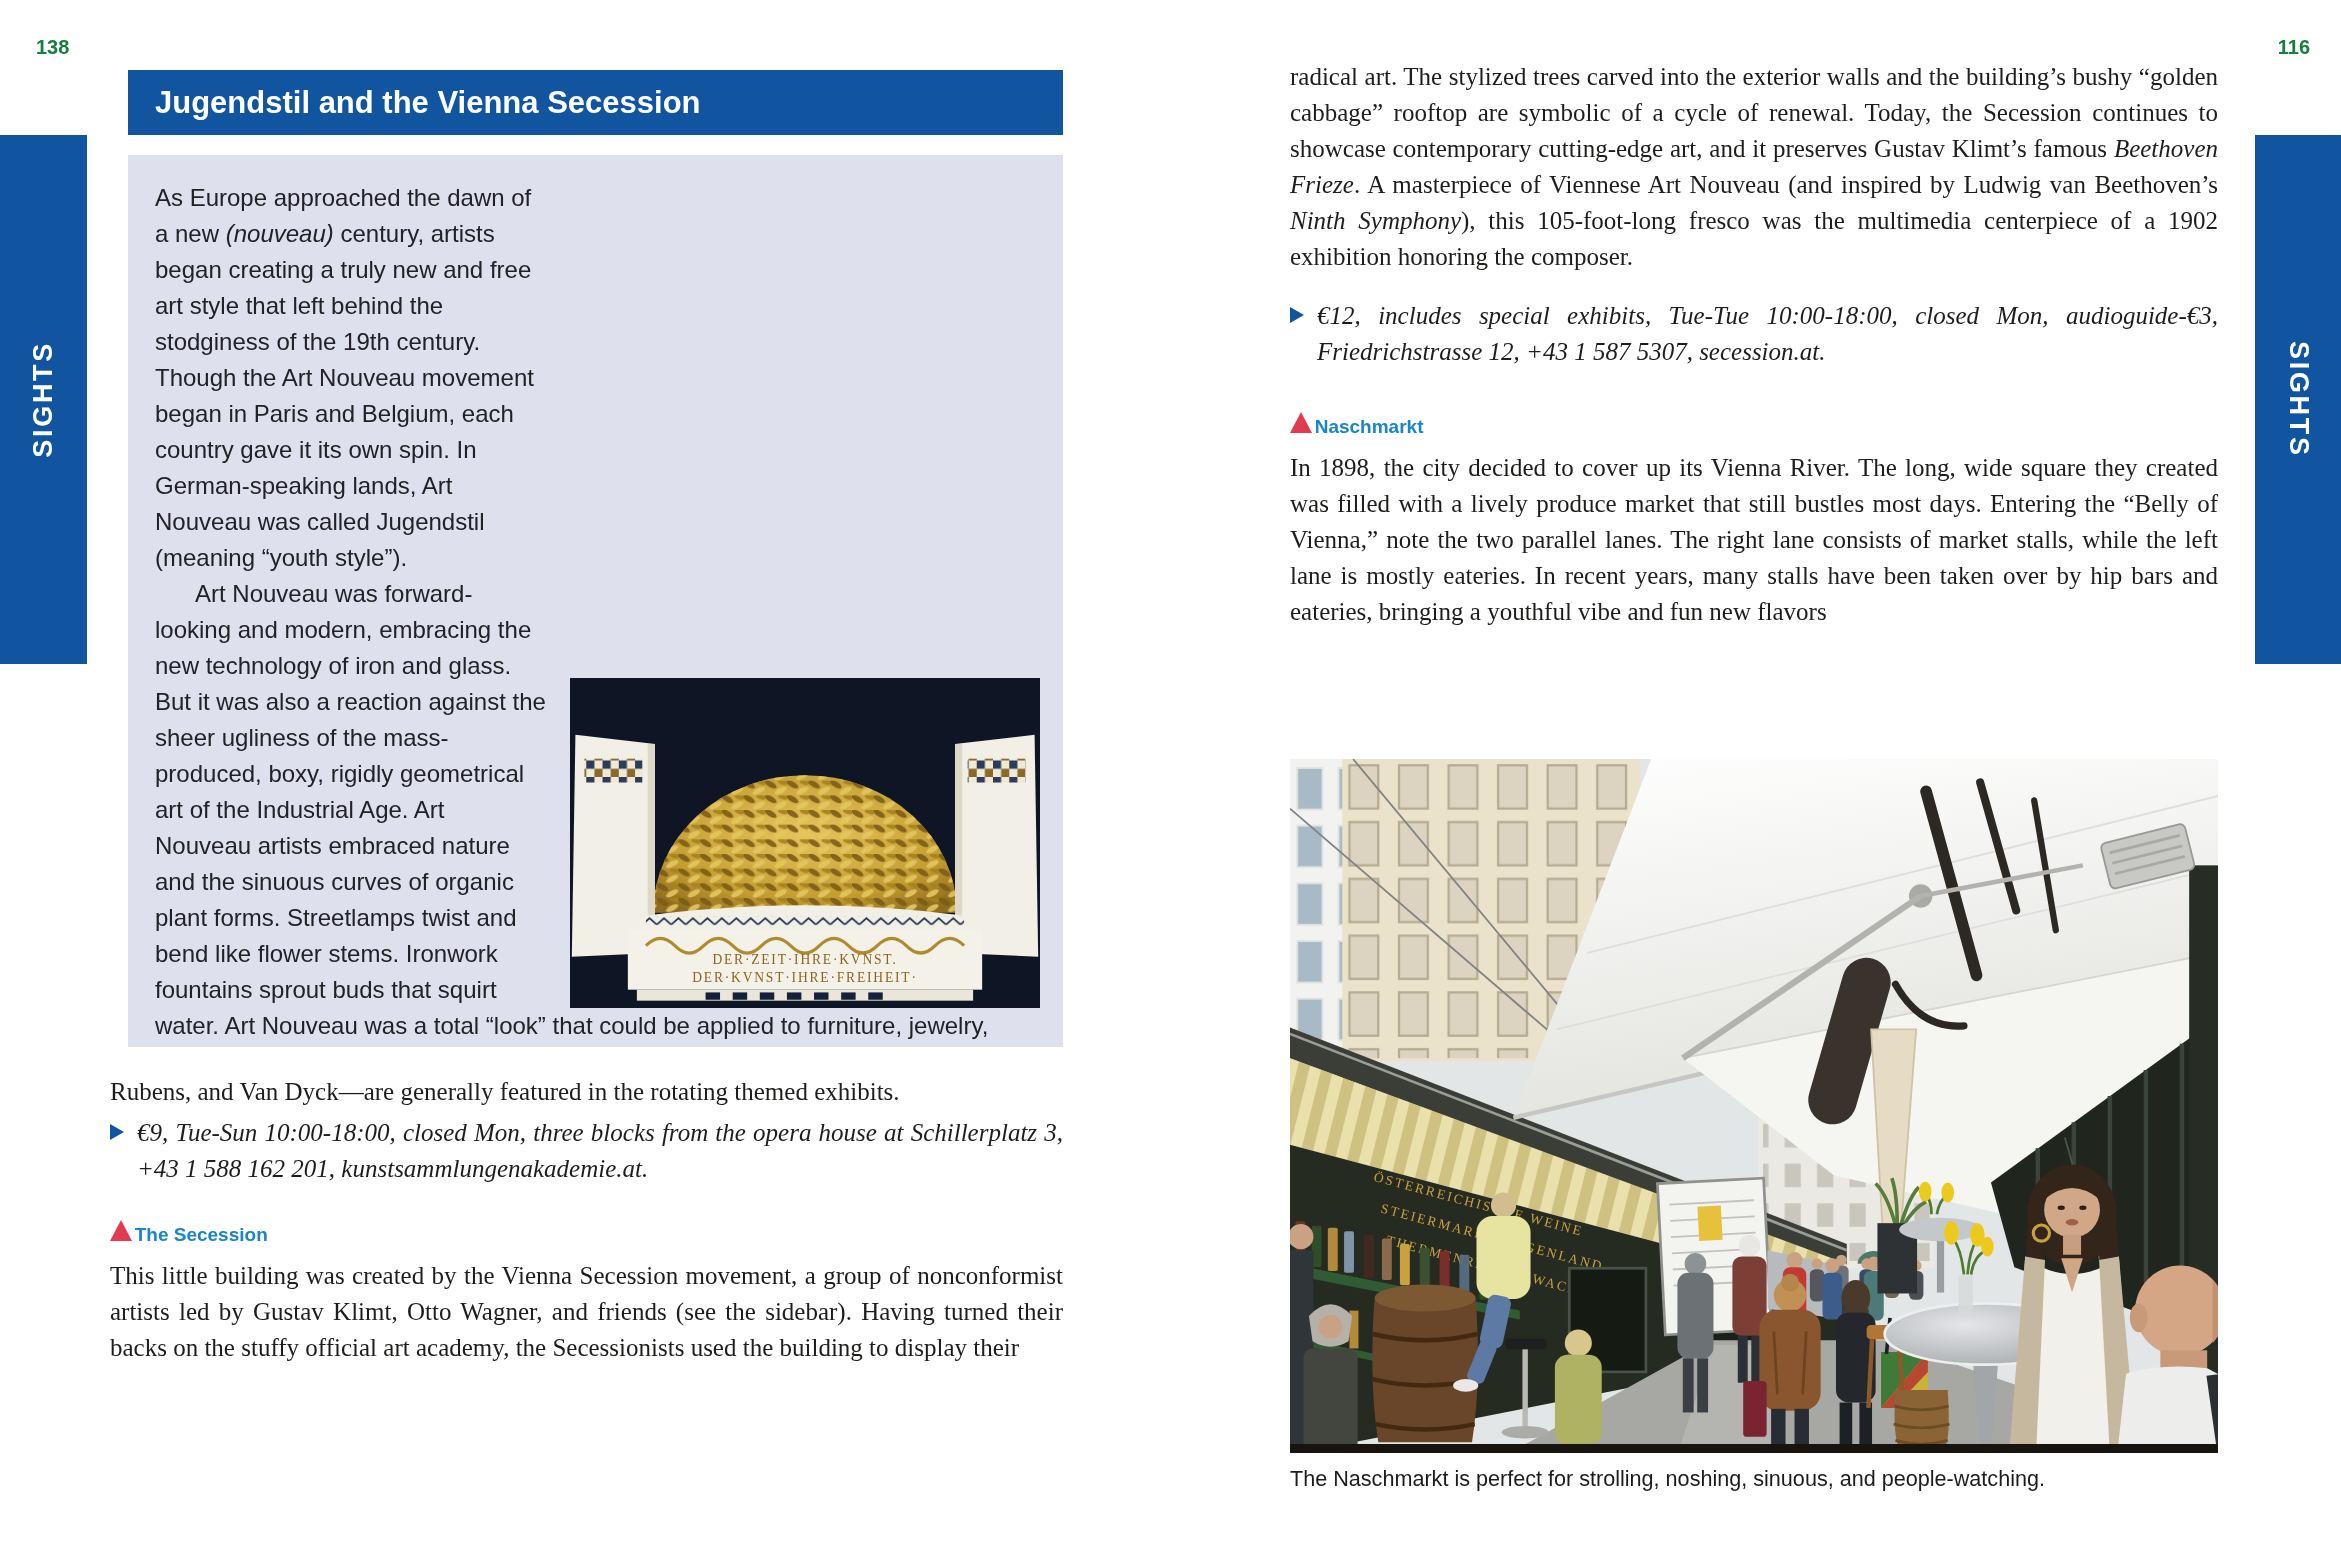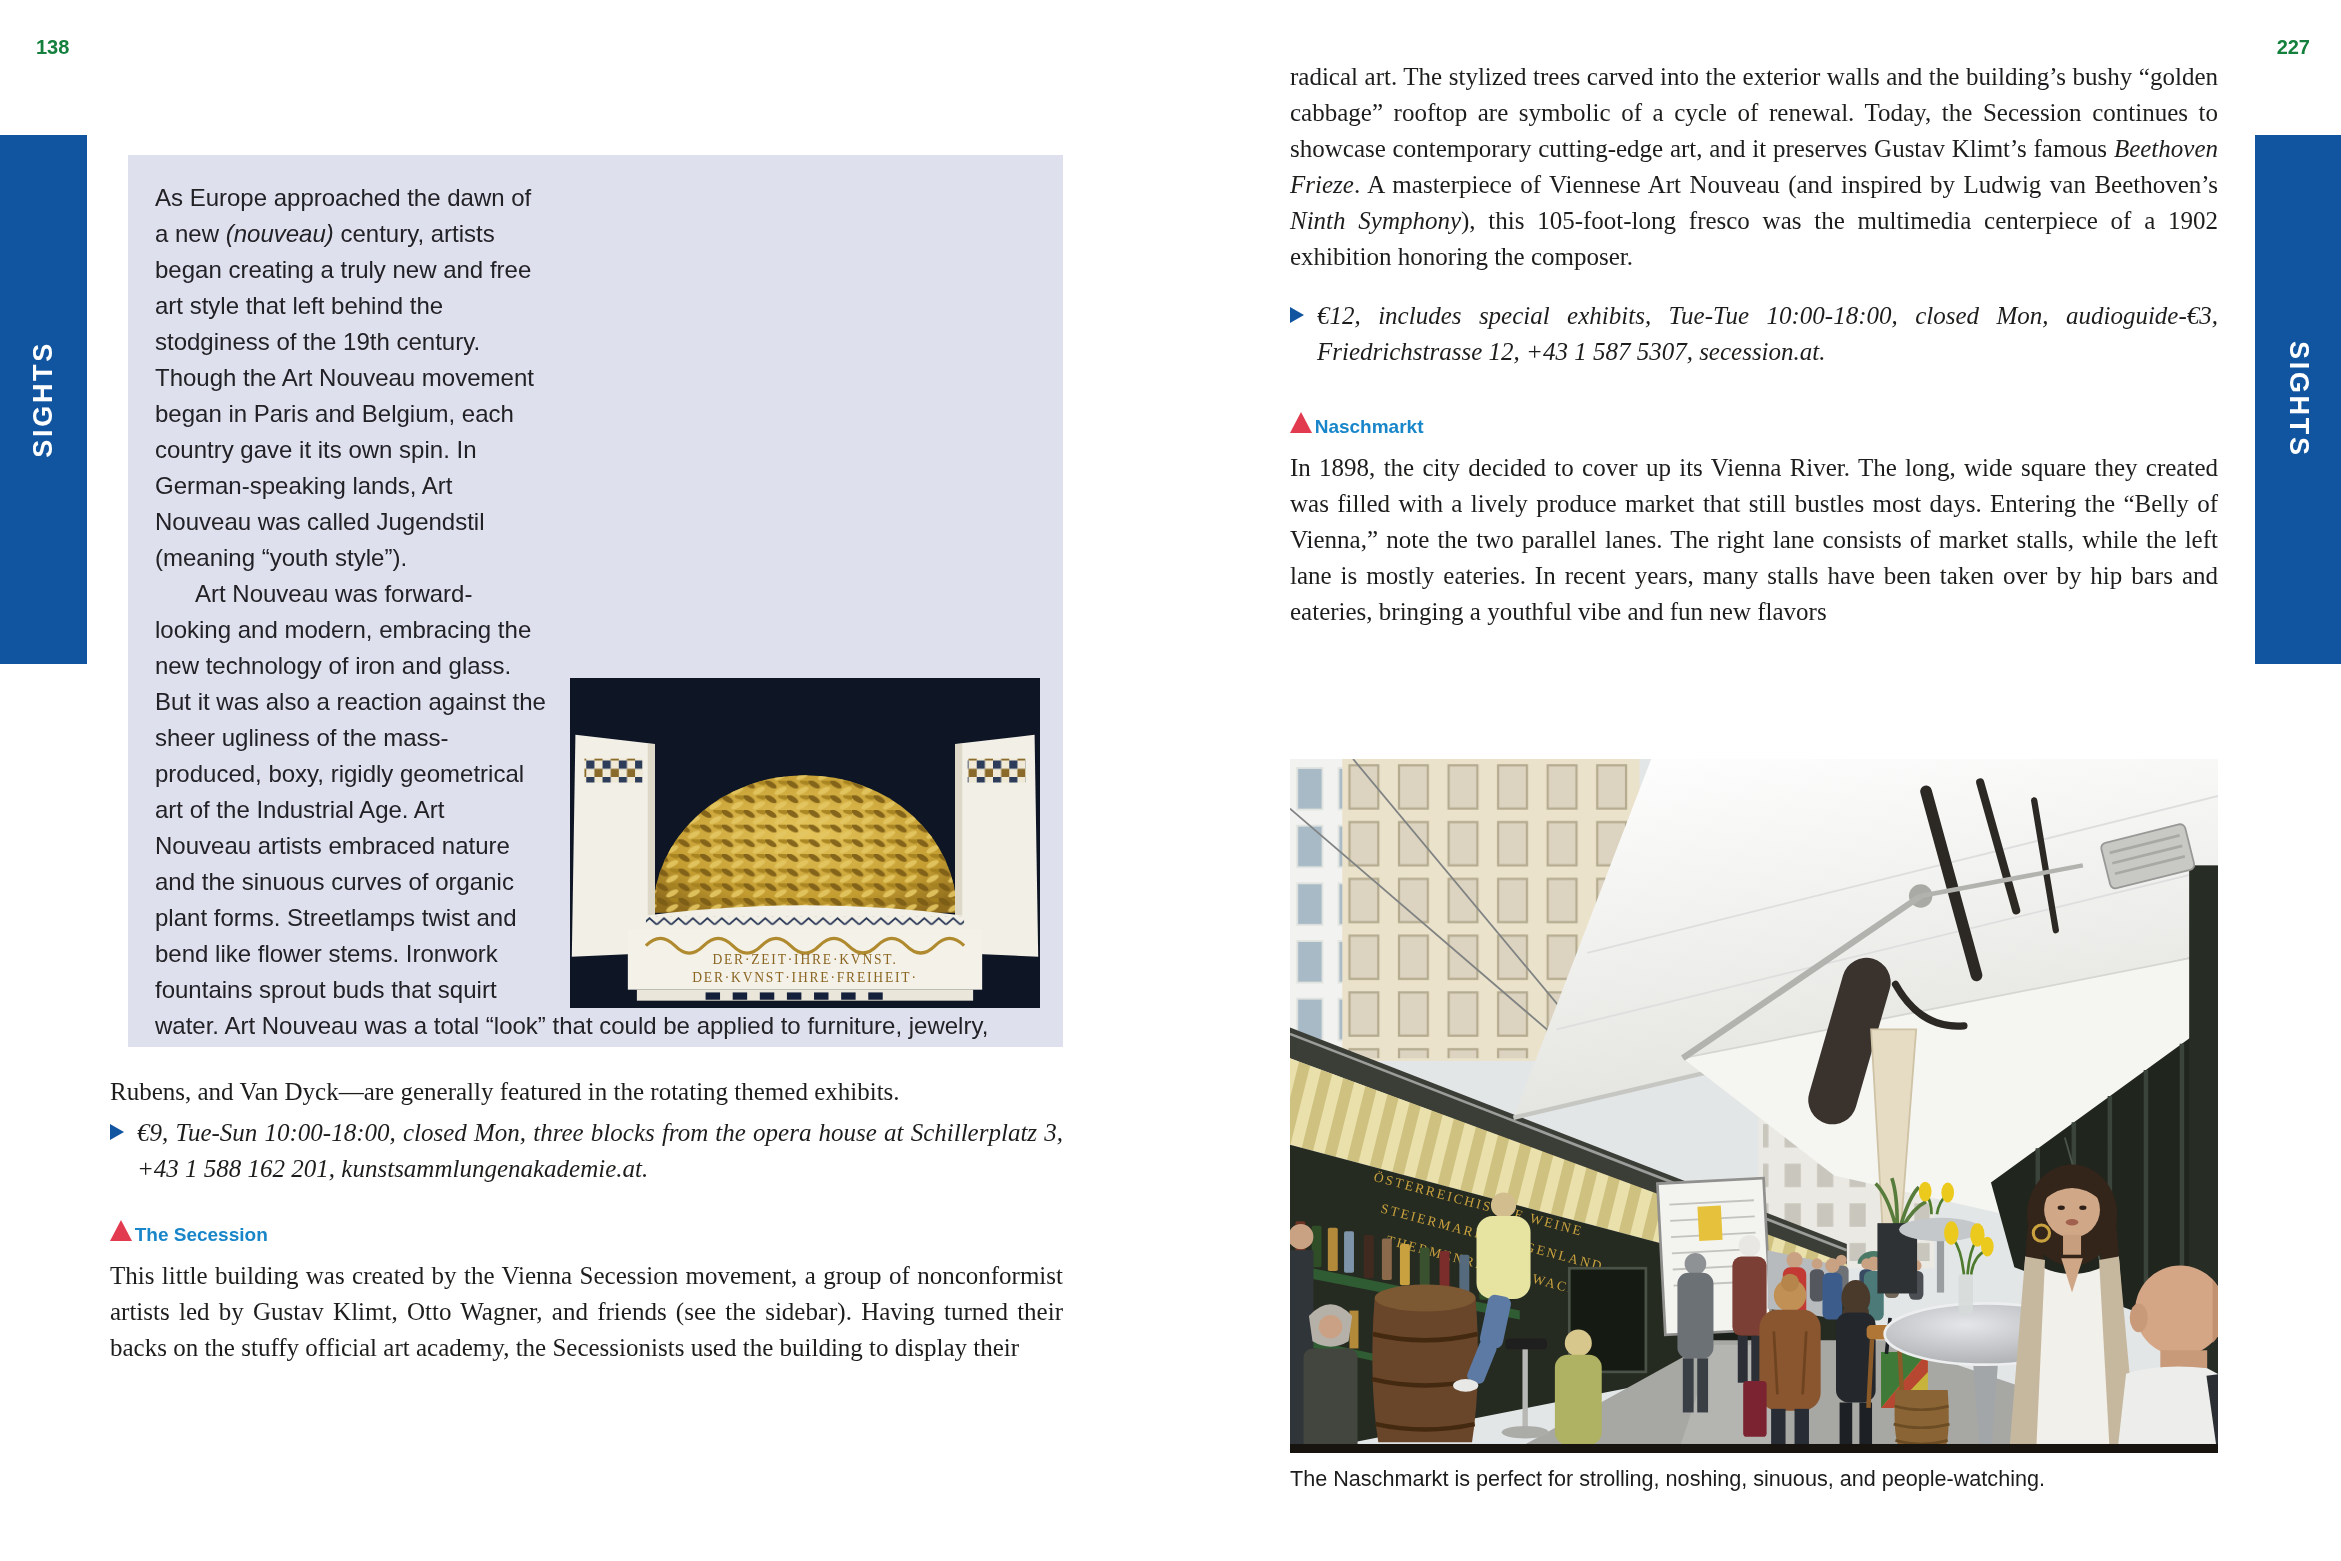--- a/index.html
+++ b/index.html
@@ -64,20 +64,23 @@
 </head>
 <body>
 
 <div class="canvas">
 
   <div class="pagenum pagenum-left">138</div>
   <div class="tab tab-left">
     <span class="tab-text">SIGHTS</span>
   </div>
 
+  <div class="sb-header">
+    <span>Jugendstil and the Vienna Secession</span>
+  </div>
 
   <div class="sb-box">
     <div class="sb-img">
       <svg viewBox="0 0 520 360" preserveAspectRatio="none" style="font-size:27px">
         <defs>
           <radialGradient id="domeGrad" cx="50%" cy="42%" r="68%">
             <stop offset="0%" stop-color="#e6c65c"></stop>
               <stop offset="70%" stop-color="#c49d31"></stop>
               <stop offset="100%" stop-color="#8f6c1c"></stop>
           </radialGradient>
@@ -138,21 +141,21 @@
     <div class="bullet">
       <span class="tri-right"></span>
       <p class="bullet-text">€9, Tue-Sun 10:00-18:00, closed Mon, three blocks from the opera house at Schillerplatz 3, +43 1 588 162 201, kunstsammlungenakademie.at.</p>
     </div>
     <h3 class="heading">
       <span class="tri-up"></span><span>The Secession</span>
     </h3>
     <p class="bp">This little building was created by the Vienna Secession movement, a group of nonconformist artists led by Gustav Klimt, Otto Wagner, and friends (see the sidebar). Having turned their backs on the stuffy official art academy, the Secessionists used the building to display their</p>
   </div>
 
-  <div class="pagenum pagenum-right">227</div>
+  <div class="pagenum pagenum-right">116</div>
   <div class="tab tab-right">
     <span class="tab-text">SIGHTS</span>
   </div>
 
   <div class="body-col body-right">
     <p class="bp"><span>radical art. The stylized trees carved into the exterior walls and the building’s bushy “golden cabbage” rooftop are symbolic of a cycle of renewal. Today, the Secession continues to showcase contemporary cutting-edge art, and it preserves Gustav Klimt’s famous </span><em>Beethoven Frieze</em><span>. A masterpiece of Viennese Art Nouveau (and inspired by Ludwig van Beethoven’s </span><em>Ninth Symphony</em><span>), this 105-foot-long fresco was the multimedia centerpiece of a 1902 exhibition honoring the composer.</span></p>
     <div class="bullet mt26">
       <span class="tri-right"></span>
       <p class="bullet-text">€12, includes special exhibits, Tue-Tue 10:00-18:00, closed Mon, audioguide-€3, Friedrichstrasse 12, +43 1 587 5307, secession.at.</p>
     </div>

